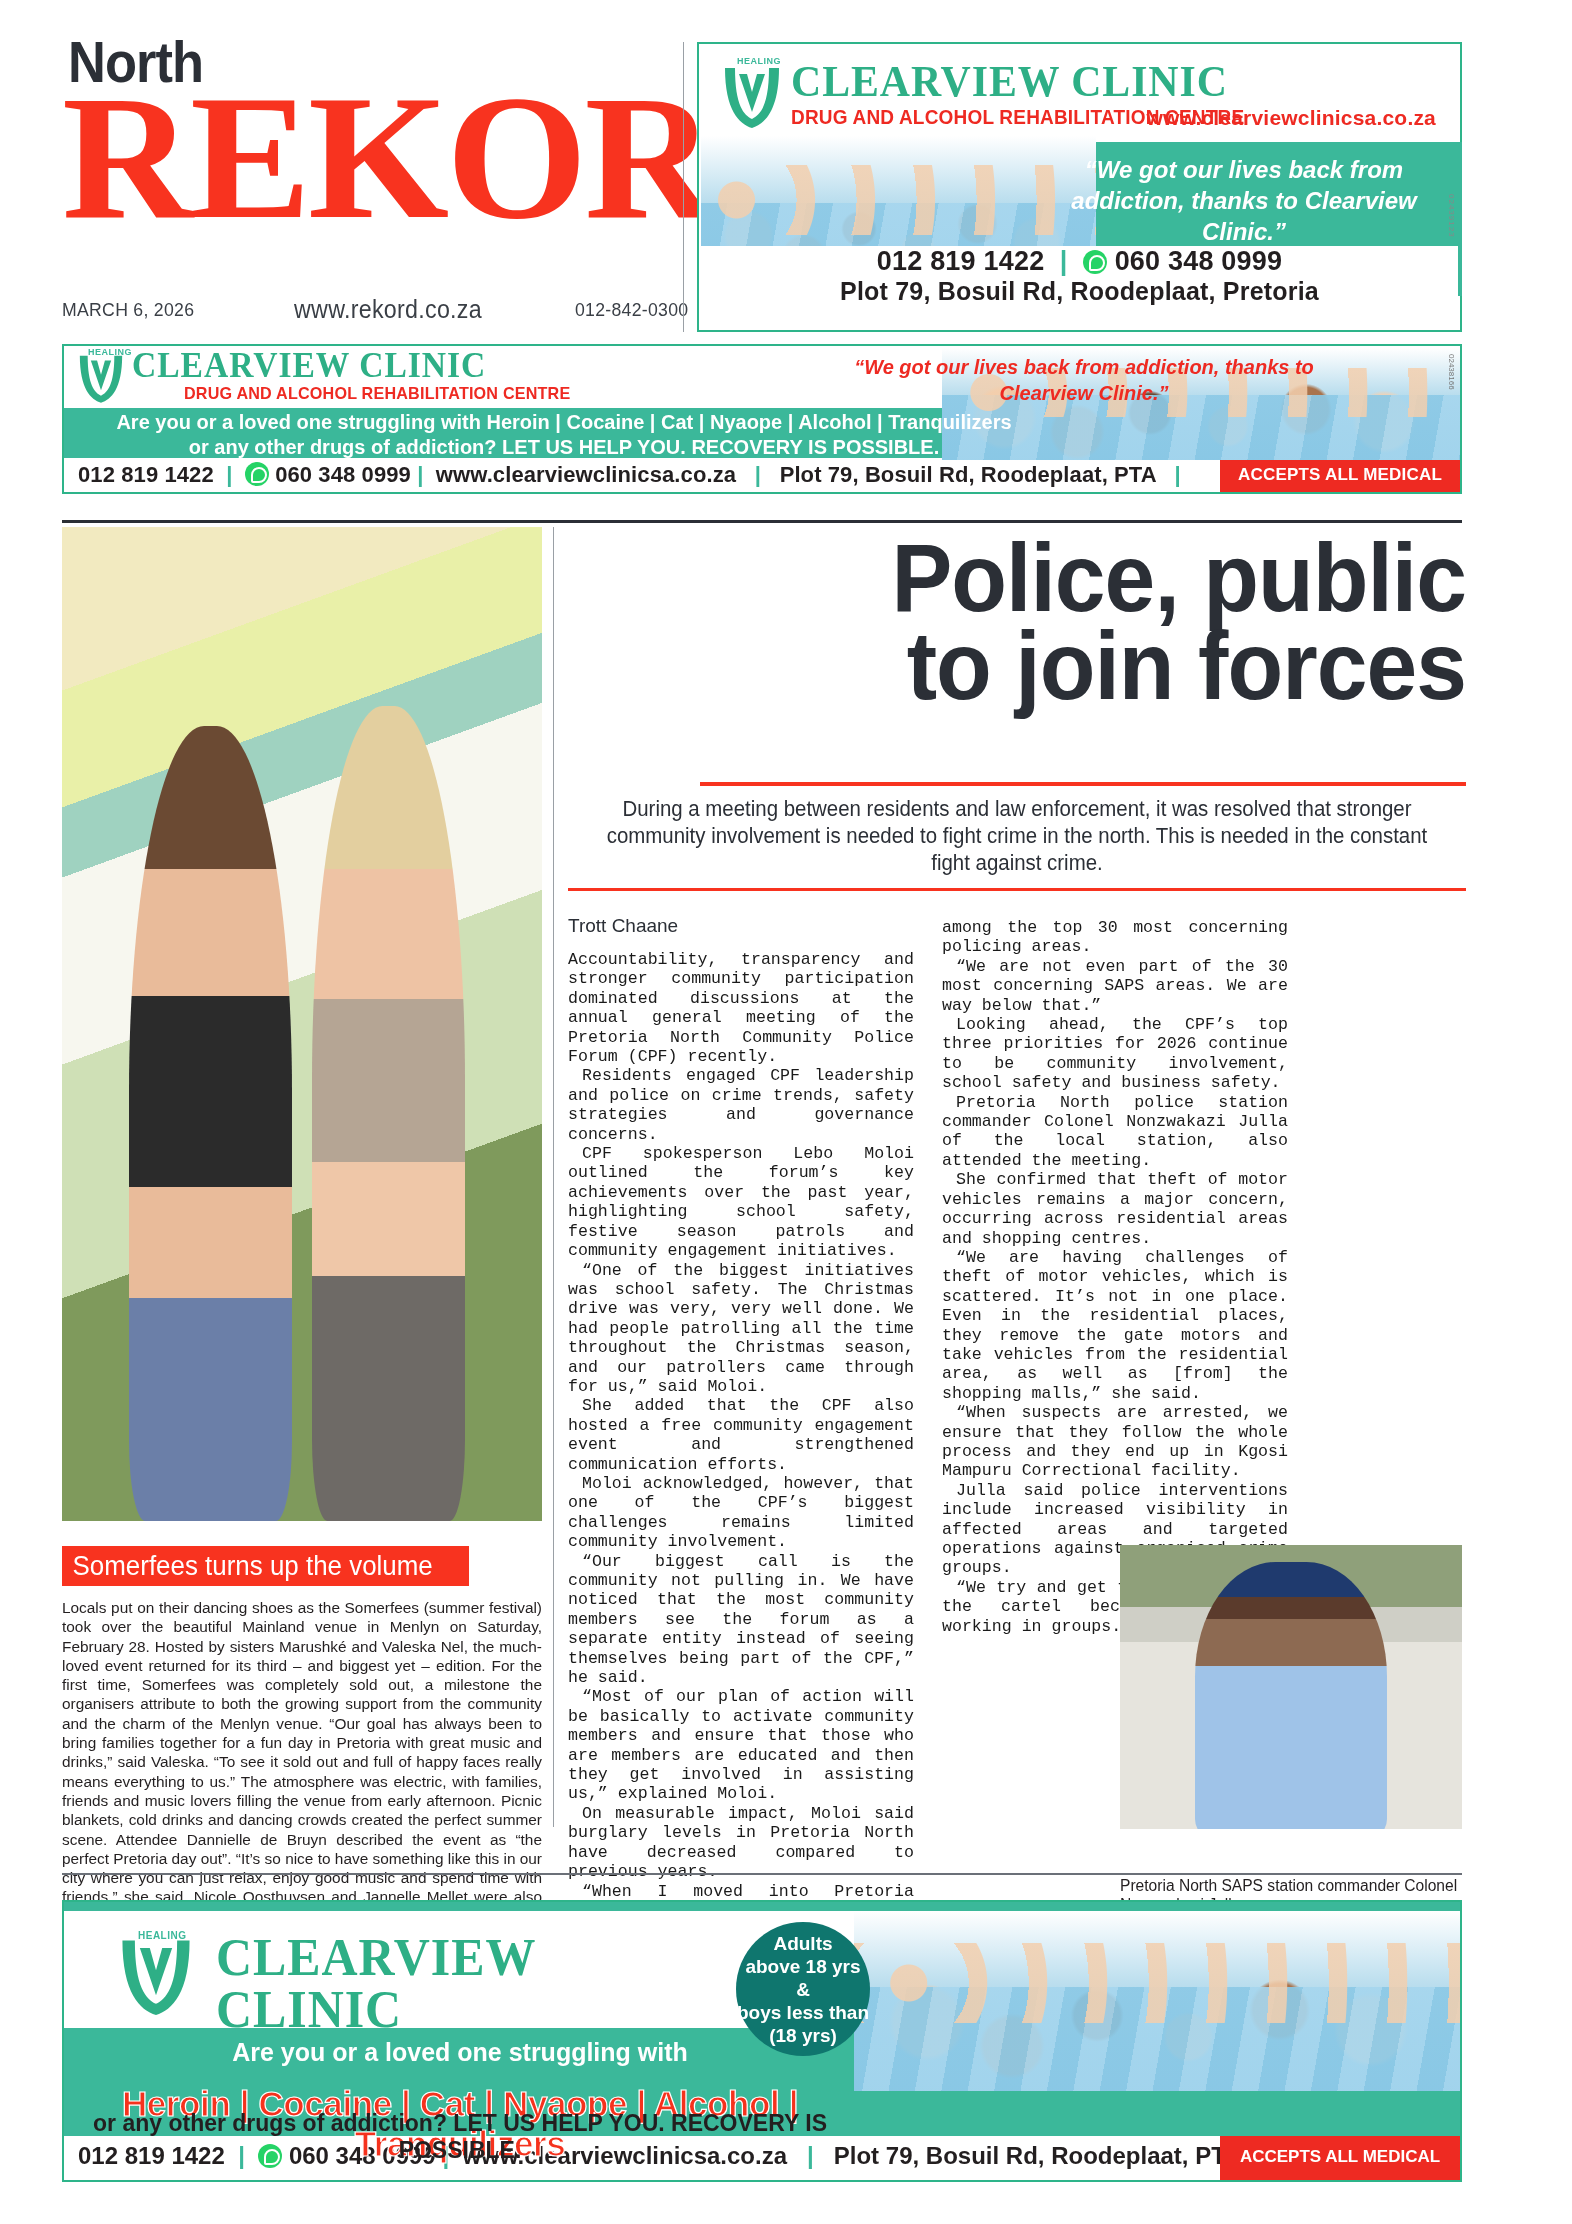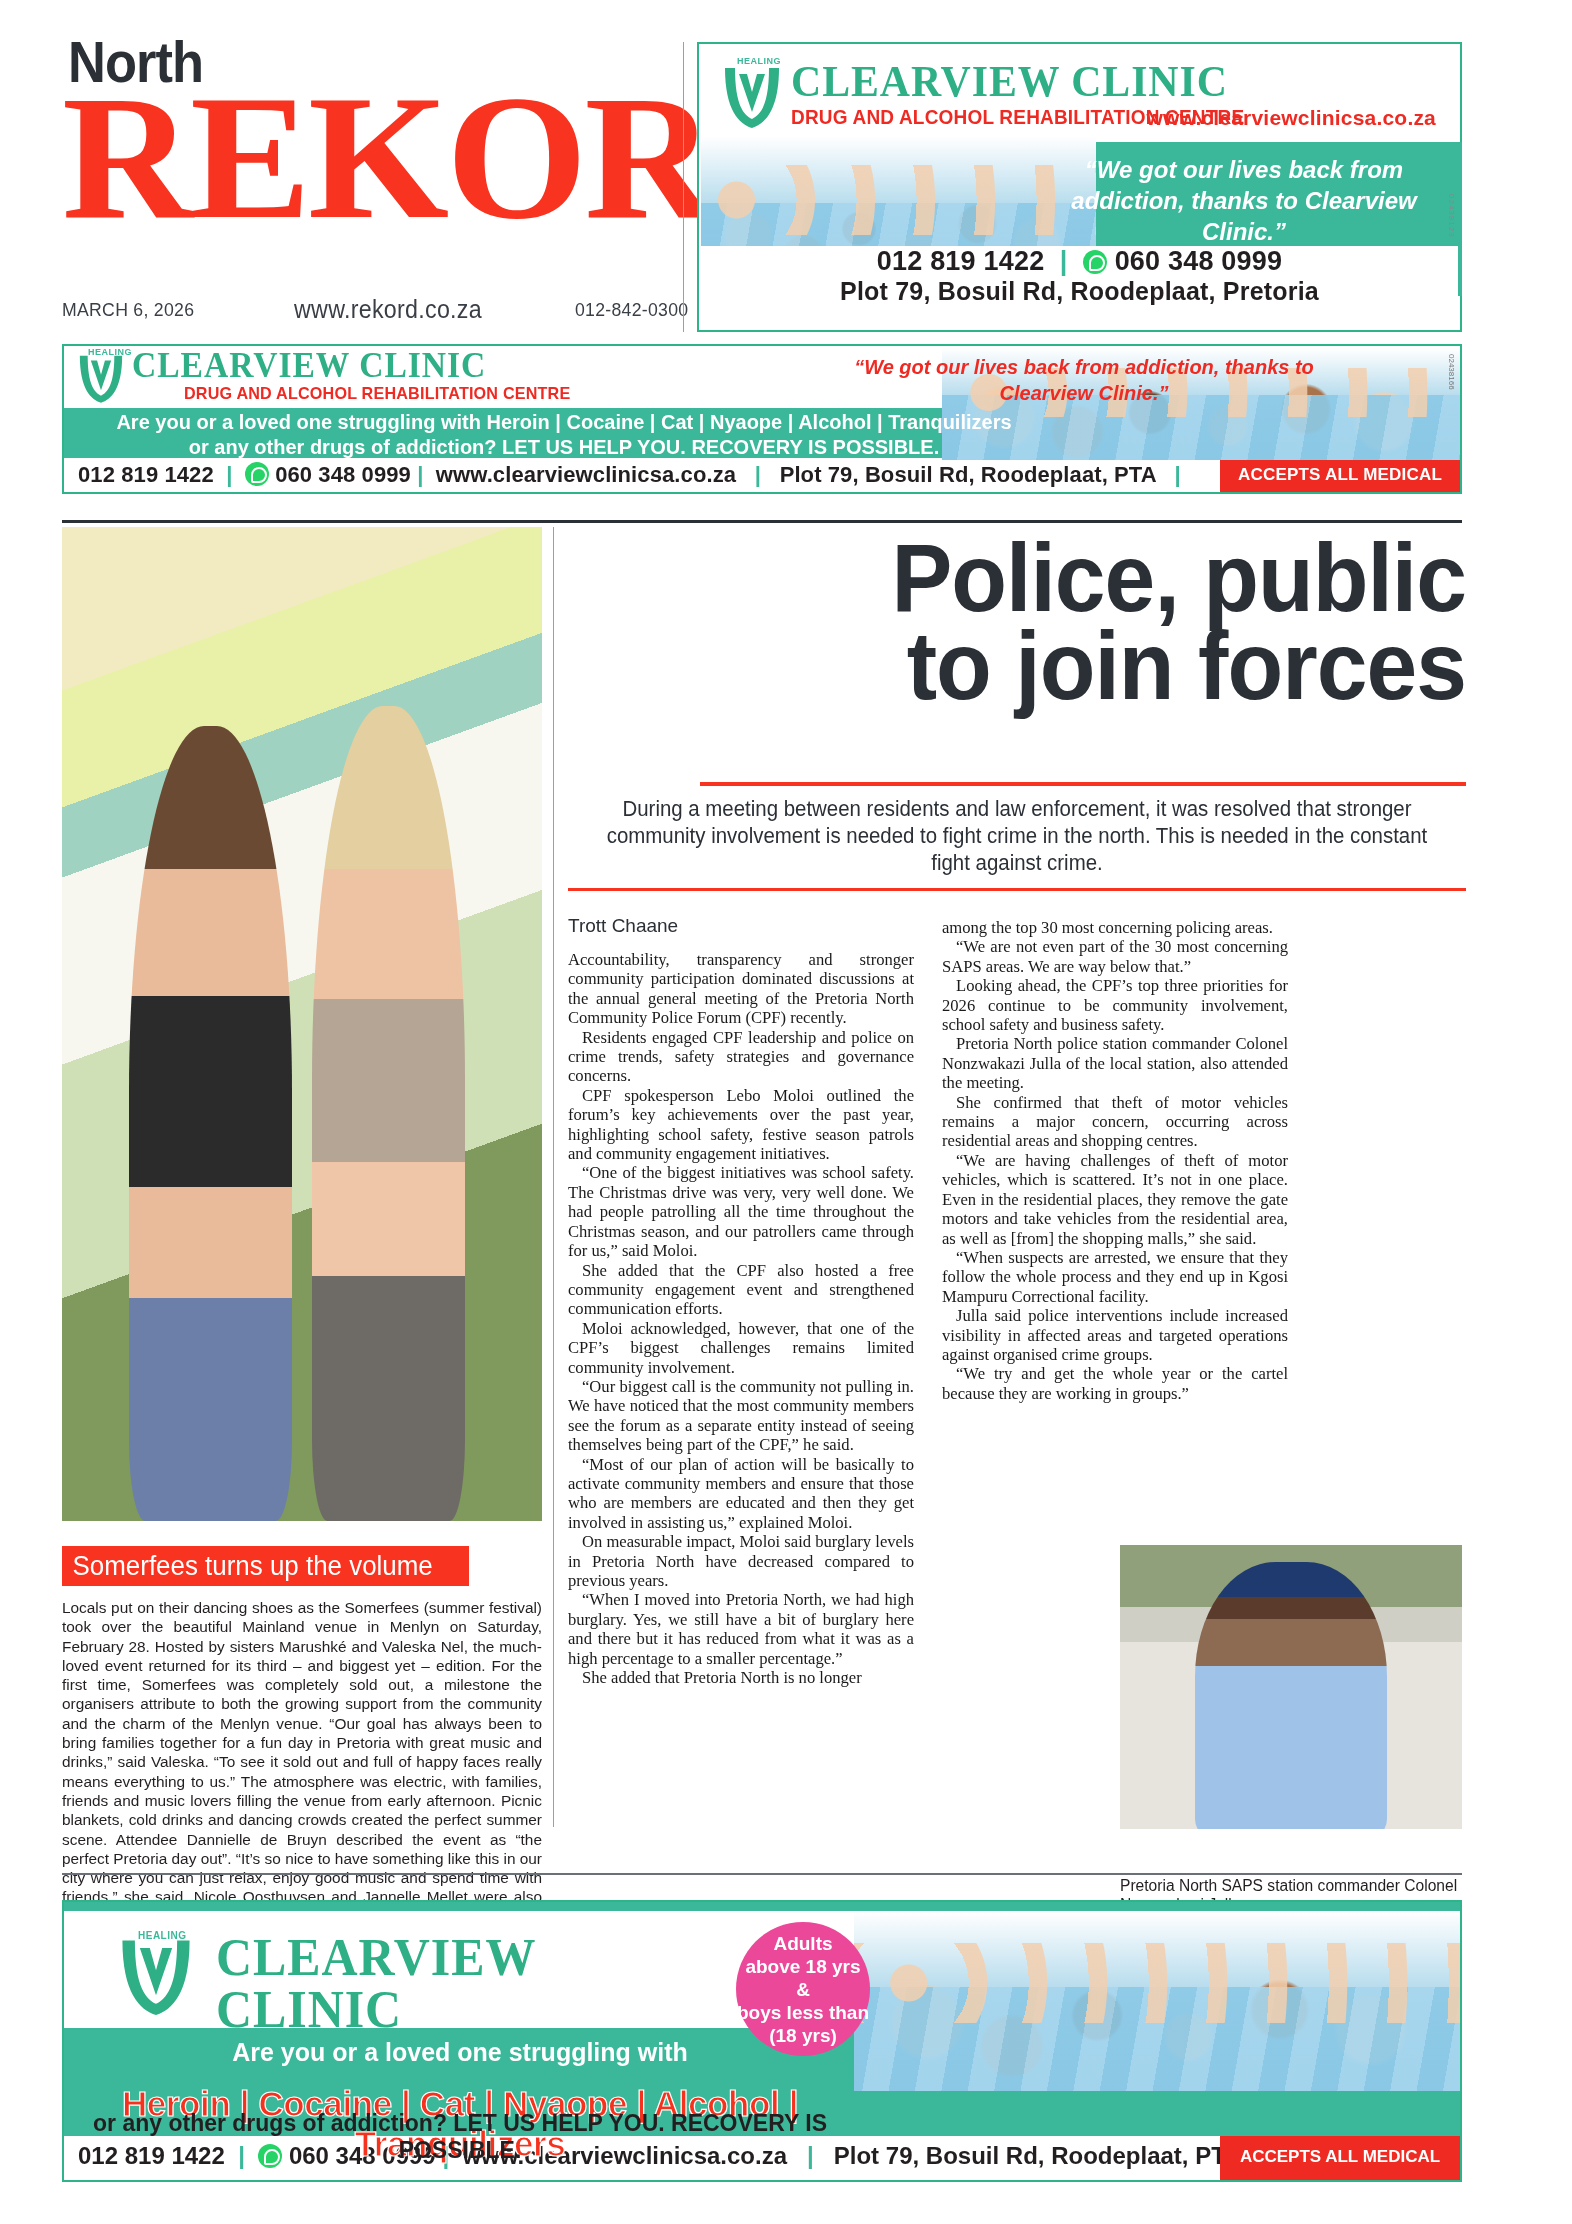--- a/index.html
+++ b/index.html
@@ -68,35 +68,35 @@
 
   .headline{position:absolute;left:568px;top:534px;width:898px;font-weight:700;font-size:97px;line-height:88px;
     color:#2b2f36;letter-spacing:-1px;text-align:right;transform:scaleX(.94);transform-origin:right top;}
   .deck-rule-top{position:absolute;left:700px;top:782px;width:766px;height:4px;background:#f8331f;}
   .deck{position:absolute;left:568px;top:796px;width:898px;text-align:center;font-size:21.5px;line-height:27px;color:#2b2f36;
     transform:scaleX(.95);transform-origin:center top;}
   .deck-rule-bot{position:absolute;left:568px;top:888px;width:898px;height:3px;background:#f8331f;}
 
   .byline{position:absolute;left:568px;top:915px;font-size:19px;color:#2b2f36;}
   .bodycol{position:absolute;font-family:"Liberation Serif",serif;font-size:16.6px;line-height:19.4px;color:#1a1a1a;text-align:justify;}
-  .bodycol p{margin:0;text-indent:14px;}
+  .bodycol p{margin:0;text-indent:14px;font-family:Liberation Mono, monospace;}
   .bodycol p.noindent{text-indent:0;}
   .col-a{left:568px;top:950px;width:346px;}
   .col-b{left:942px;top:918px;width:346px;}
 
   .sidephoto{position:absolute;left:1120px;top:1545px;width:342px;height:284px;overflow:hidden;background:#8a8f7a;}
   .sidecap{position:absolute;left:1120px;top:1838px;width:348px;font-size:15.6px;line-height:19px;color:#231f20;margin-top:38px;}
 
   .rule-bottom{position:absolute;left:62px;top:1873px;width:1400px;height:2px;background:#6b7078;}
 
   
   .ad-bottom{position:absolute;left:62px;top:1900px;width:1400px;height:282px;border:2px solid #2eb48a;box-sizing:border-box;background:#fff;overflow:hidden;}
   .abt-greentop{position:absolute;left:0;top:0;width:1396px;height:9px;background:#3bb89a;}
   .abt-logo{position:absolute;left:46px;top:26px;}
-  .abt-badge{position:absolute;left:672px;top:20px;width:134px;height:134px;border-radius:50%;background:#ec4899;
+  .abt-badge{position:absolute;left:672px;top:20px;width:134px;height:134px;border-radius:50%;background:#0f766e;
     color:#fff;font-weight:700;font-size:19px;line-height:23px;text-align:center;display:flex;align-items:center;justify-content:center;z-index:6;}
   .abt-people{position:absolute;left:790px;top:9px;width:608px;height:180px;overflow:hidden;z-index:3;}
   .abt-greenband{position:absolute;left:0;top:126px;width:1396px;height:108px;background:#3bb89a;z-index:2;}
   .abt-q1{position:absolute;left:6px;top:136px;width:780px;text-align:center;color:#fff;font-weight:700;font-size:25px;z-index:5;}
   .abt-drugs{position:absolute;left:6px;top:182px;width:780px;text-align:center;font-weight:700;font-size:35px;color:#f5321d;
     -webkit-text-stroke:1.2px #fff;z-index:5;letter-spacing:-.4px;}
   .abt-q2{position:absolute;left:6px;top:208px;width:780px;text-align:center;color:#231f20;font-weight:700;font-size:23px;z-index:5;}
   .abt-foot{position:absolute;left:0;bottom:0;width:1396px;height:46px;background:#fff;}
   .abt-contact{position:absolute;left:14px;top:8px;font-size:24px;font-weight:700;color:#231f20;white-space:nowrap;}
   .abt-medical{position:absolute;right:0;bottom:0;width:240px;height:46px;background:#ee2a22;color:#fff;font-size:17px;

